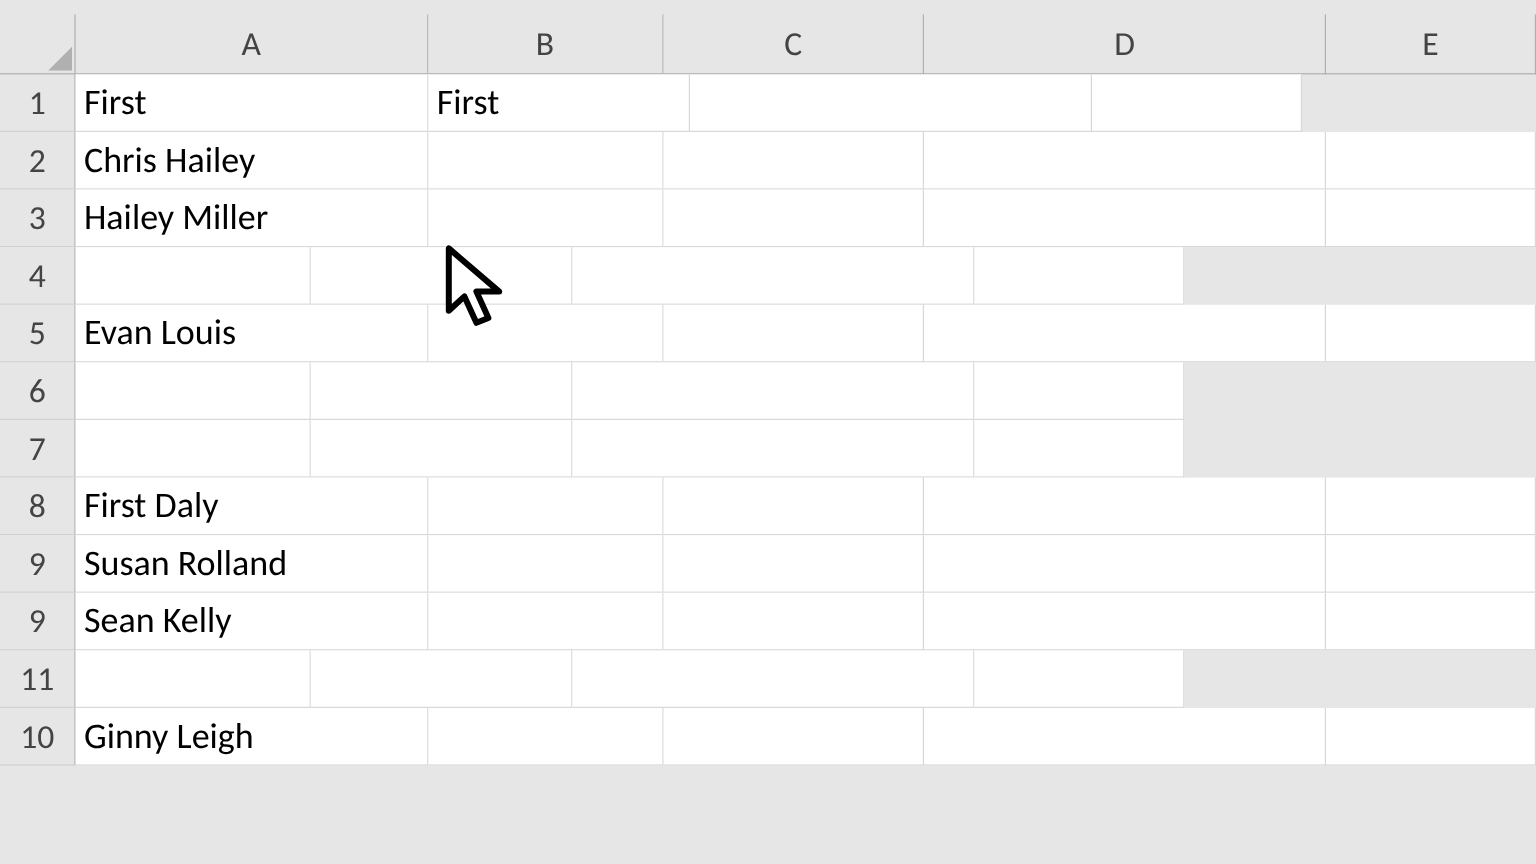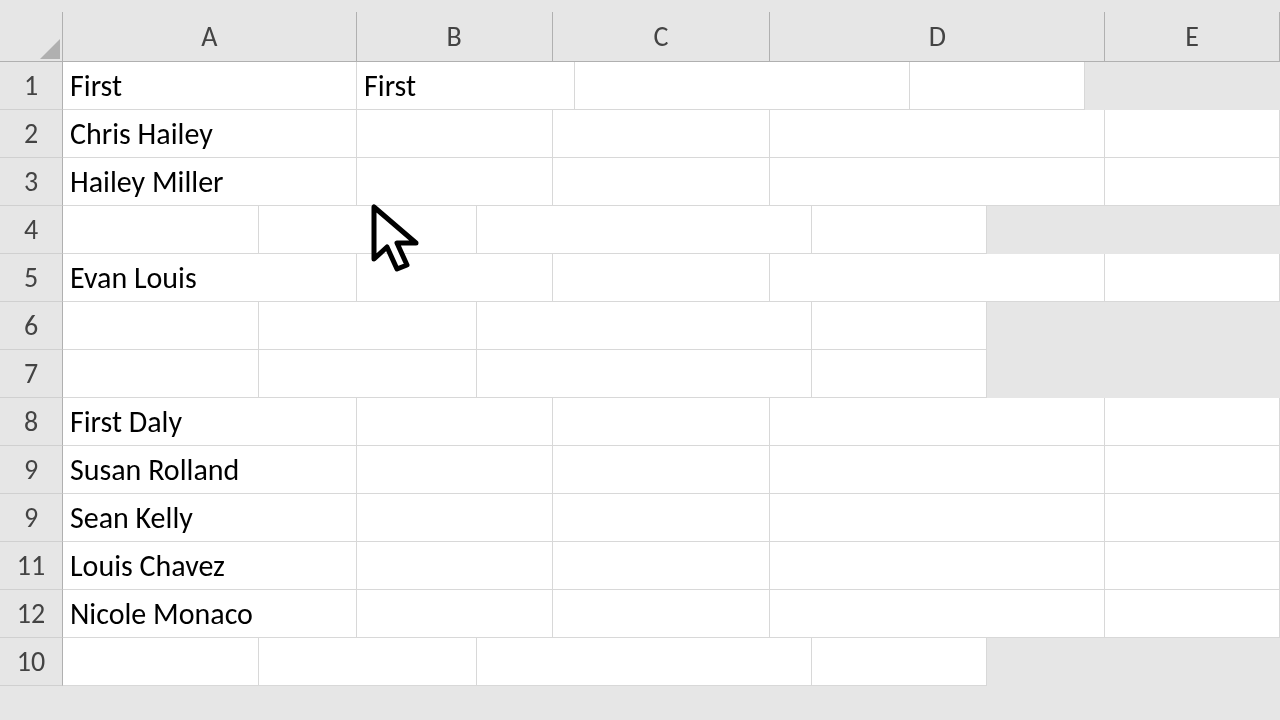--- a/index.html
+++ b/index.html
@@ -194,38 +194,30 @@
     <div class="row-header">9</div>
     <div class="cell col-A">Sean Kelly</div>
     <div class="cell col-B"></div>
     <div class="cell col-C"></div>
     <div class="cell col-D"></div>
     <div class="cell col-E"></div>
   </div>
 
   <div class="row">
     <div class="row-header">11</div>
-    <div class="cell col-A">Louis Chavez</div>
-    <div class="cell col-B"></div>
-    <div class="cell col-C"></div>
-    <div class="cell col-D"></div>
-    <div class="cell col-E"></div>
-  </div>
-
-  <div class="row">
-    <div class="row-header">12</div>
-    <div class="cell col-A">Nicole Monaco</div>
-    <div class="cell col-B"></div>
-    <div class="cell col-C"></div>
-    <div class="cell col-D"></div>
-    <div class="cell col-E"></div>
-  </div>
+    <div class="cell col-B"></div>
+    <div class="cell col-C"></div>
+    <div class="cell col-D"></div>
+    <div class="cell col-E"></div>
+  </div>
+
 
   <div class="row">
     <div class="row-header">10</div>
+    <div class="cell col-A">Ginny Leigh</div>
     <div class="cell col-B"></div>
     <div class="cell col-C"></div>
     <div class="cell col-D"></div>
     <div class="cell col-E"></div>
   </div>
 
 </div>
 
 <div class="cursor">
   <svg width="56" height="80" viewBox="0 0 56 80">

